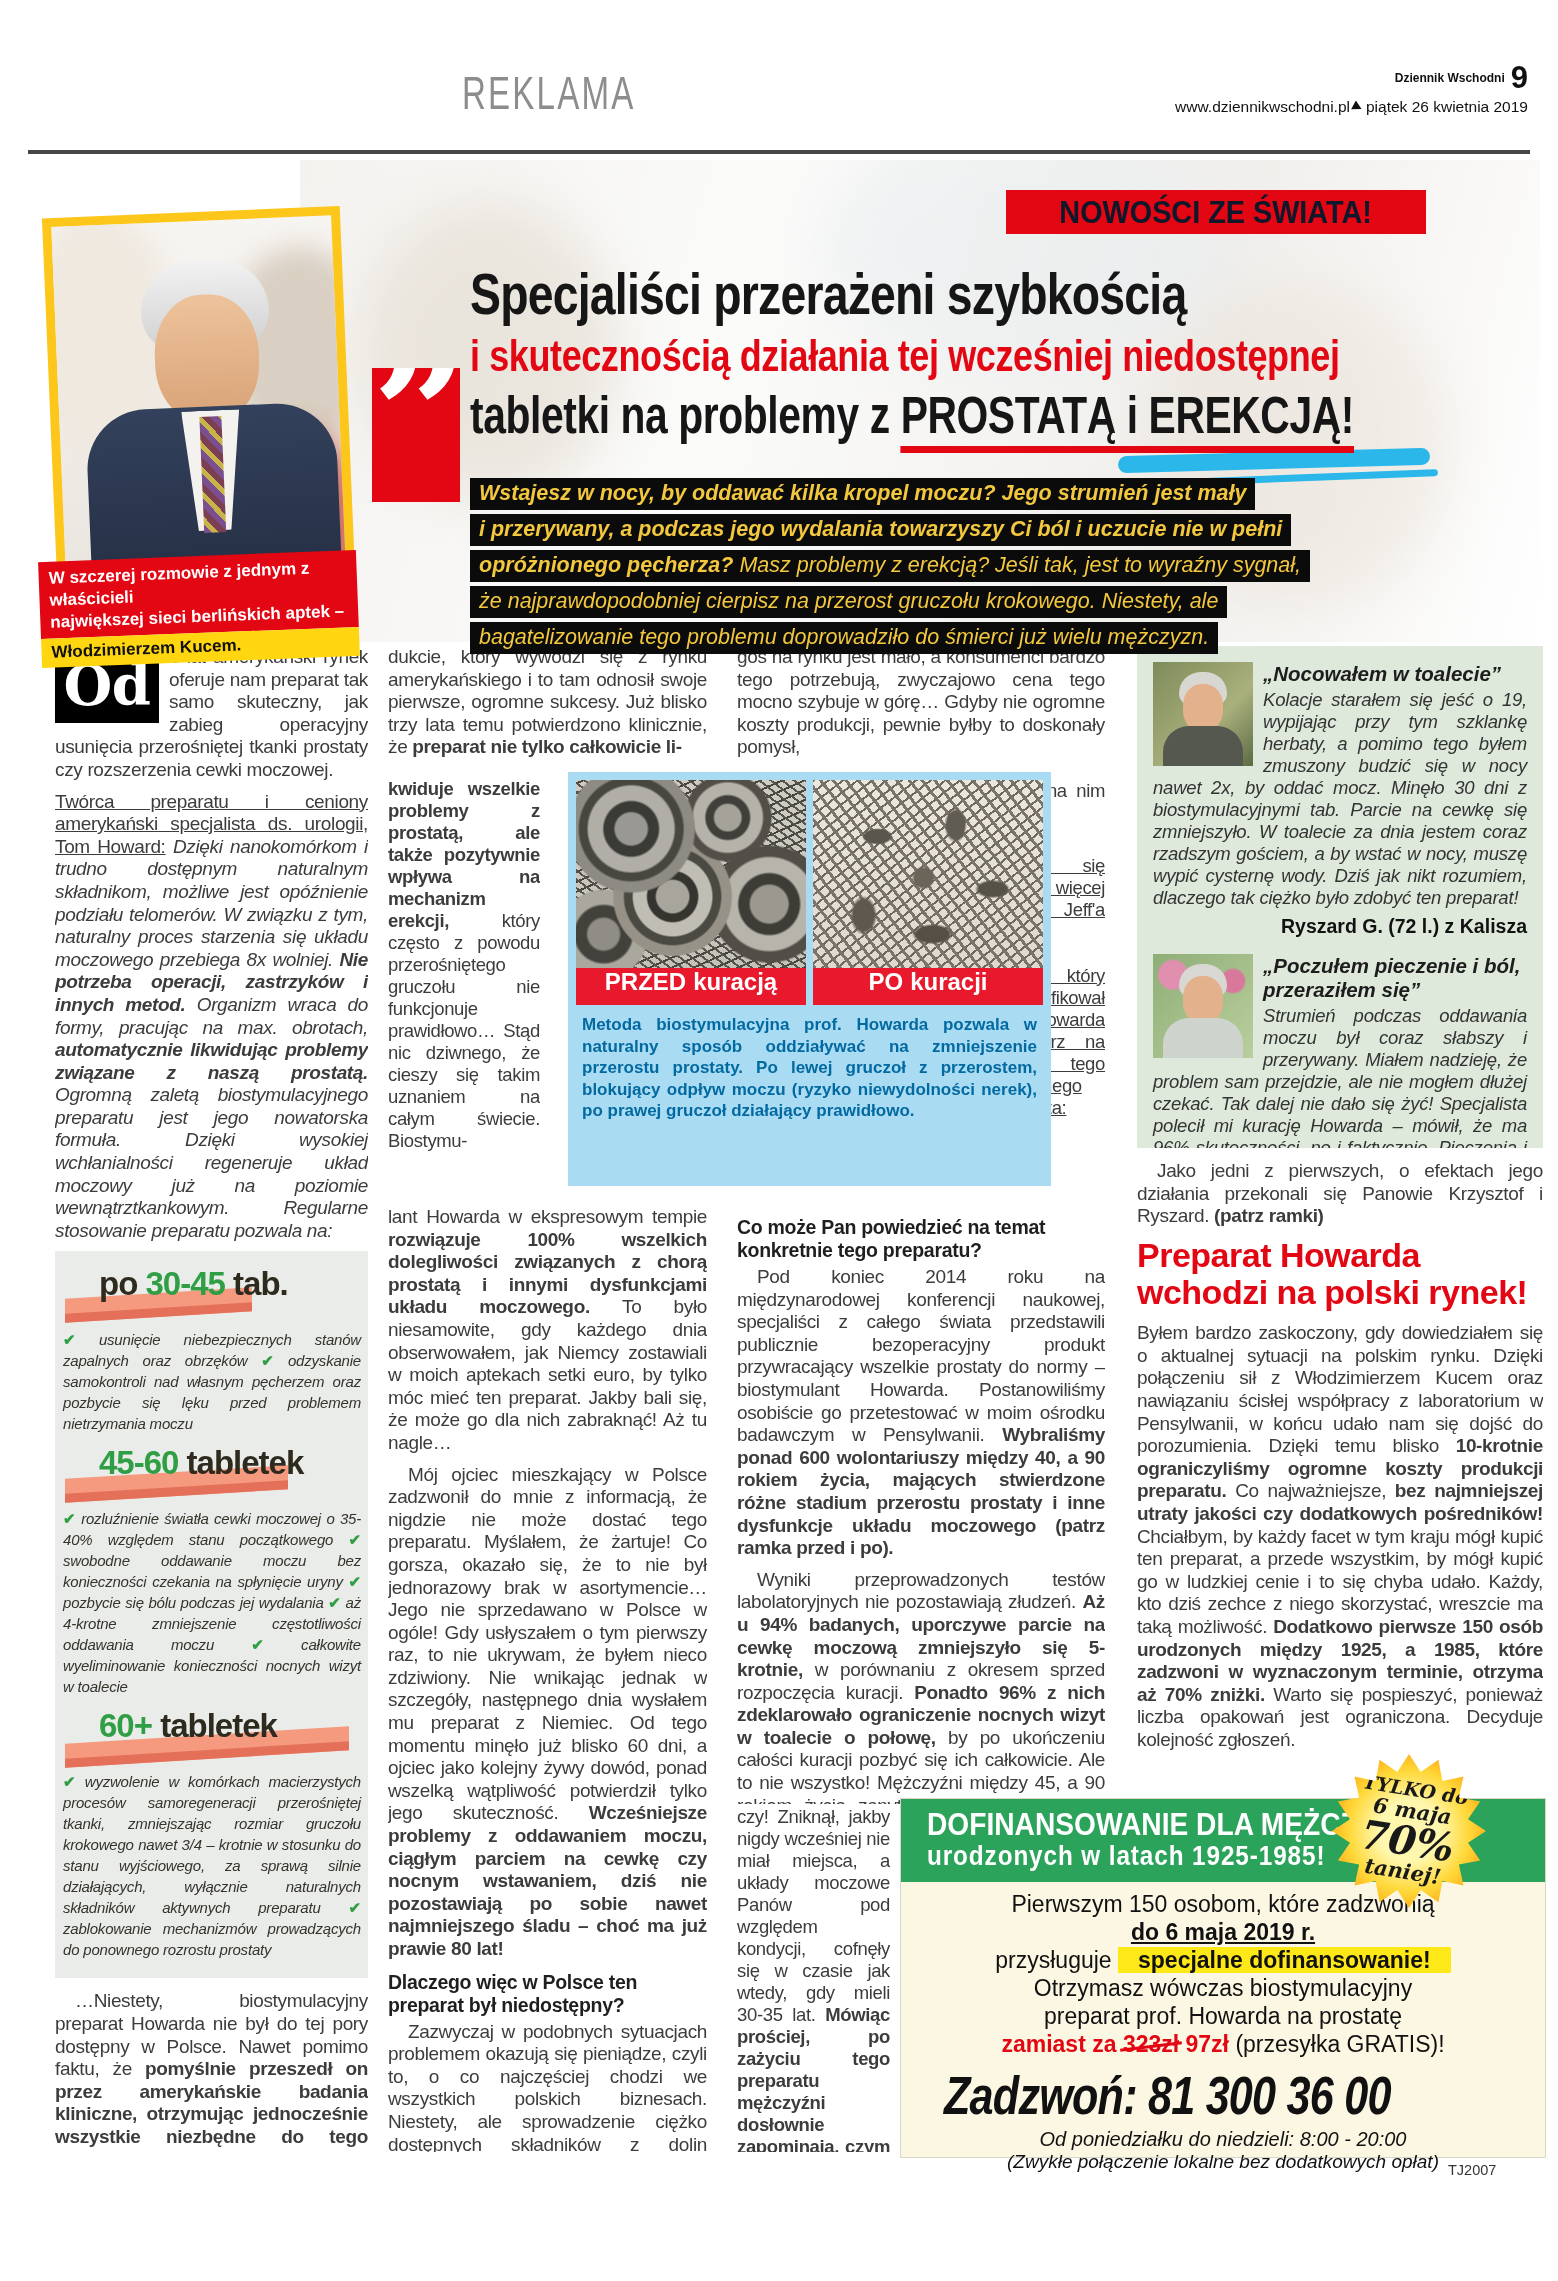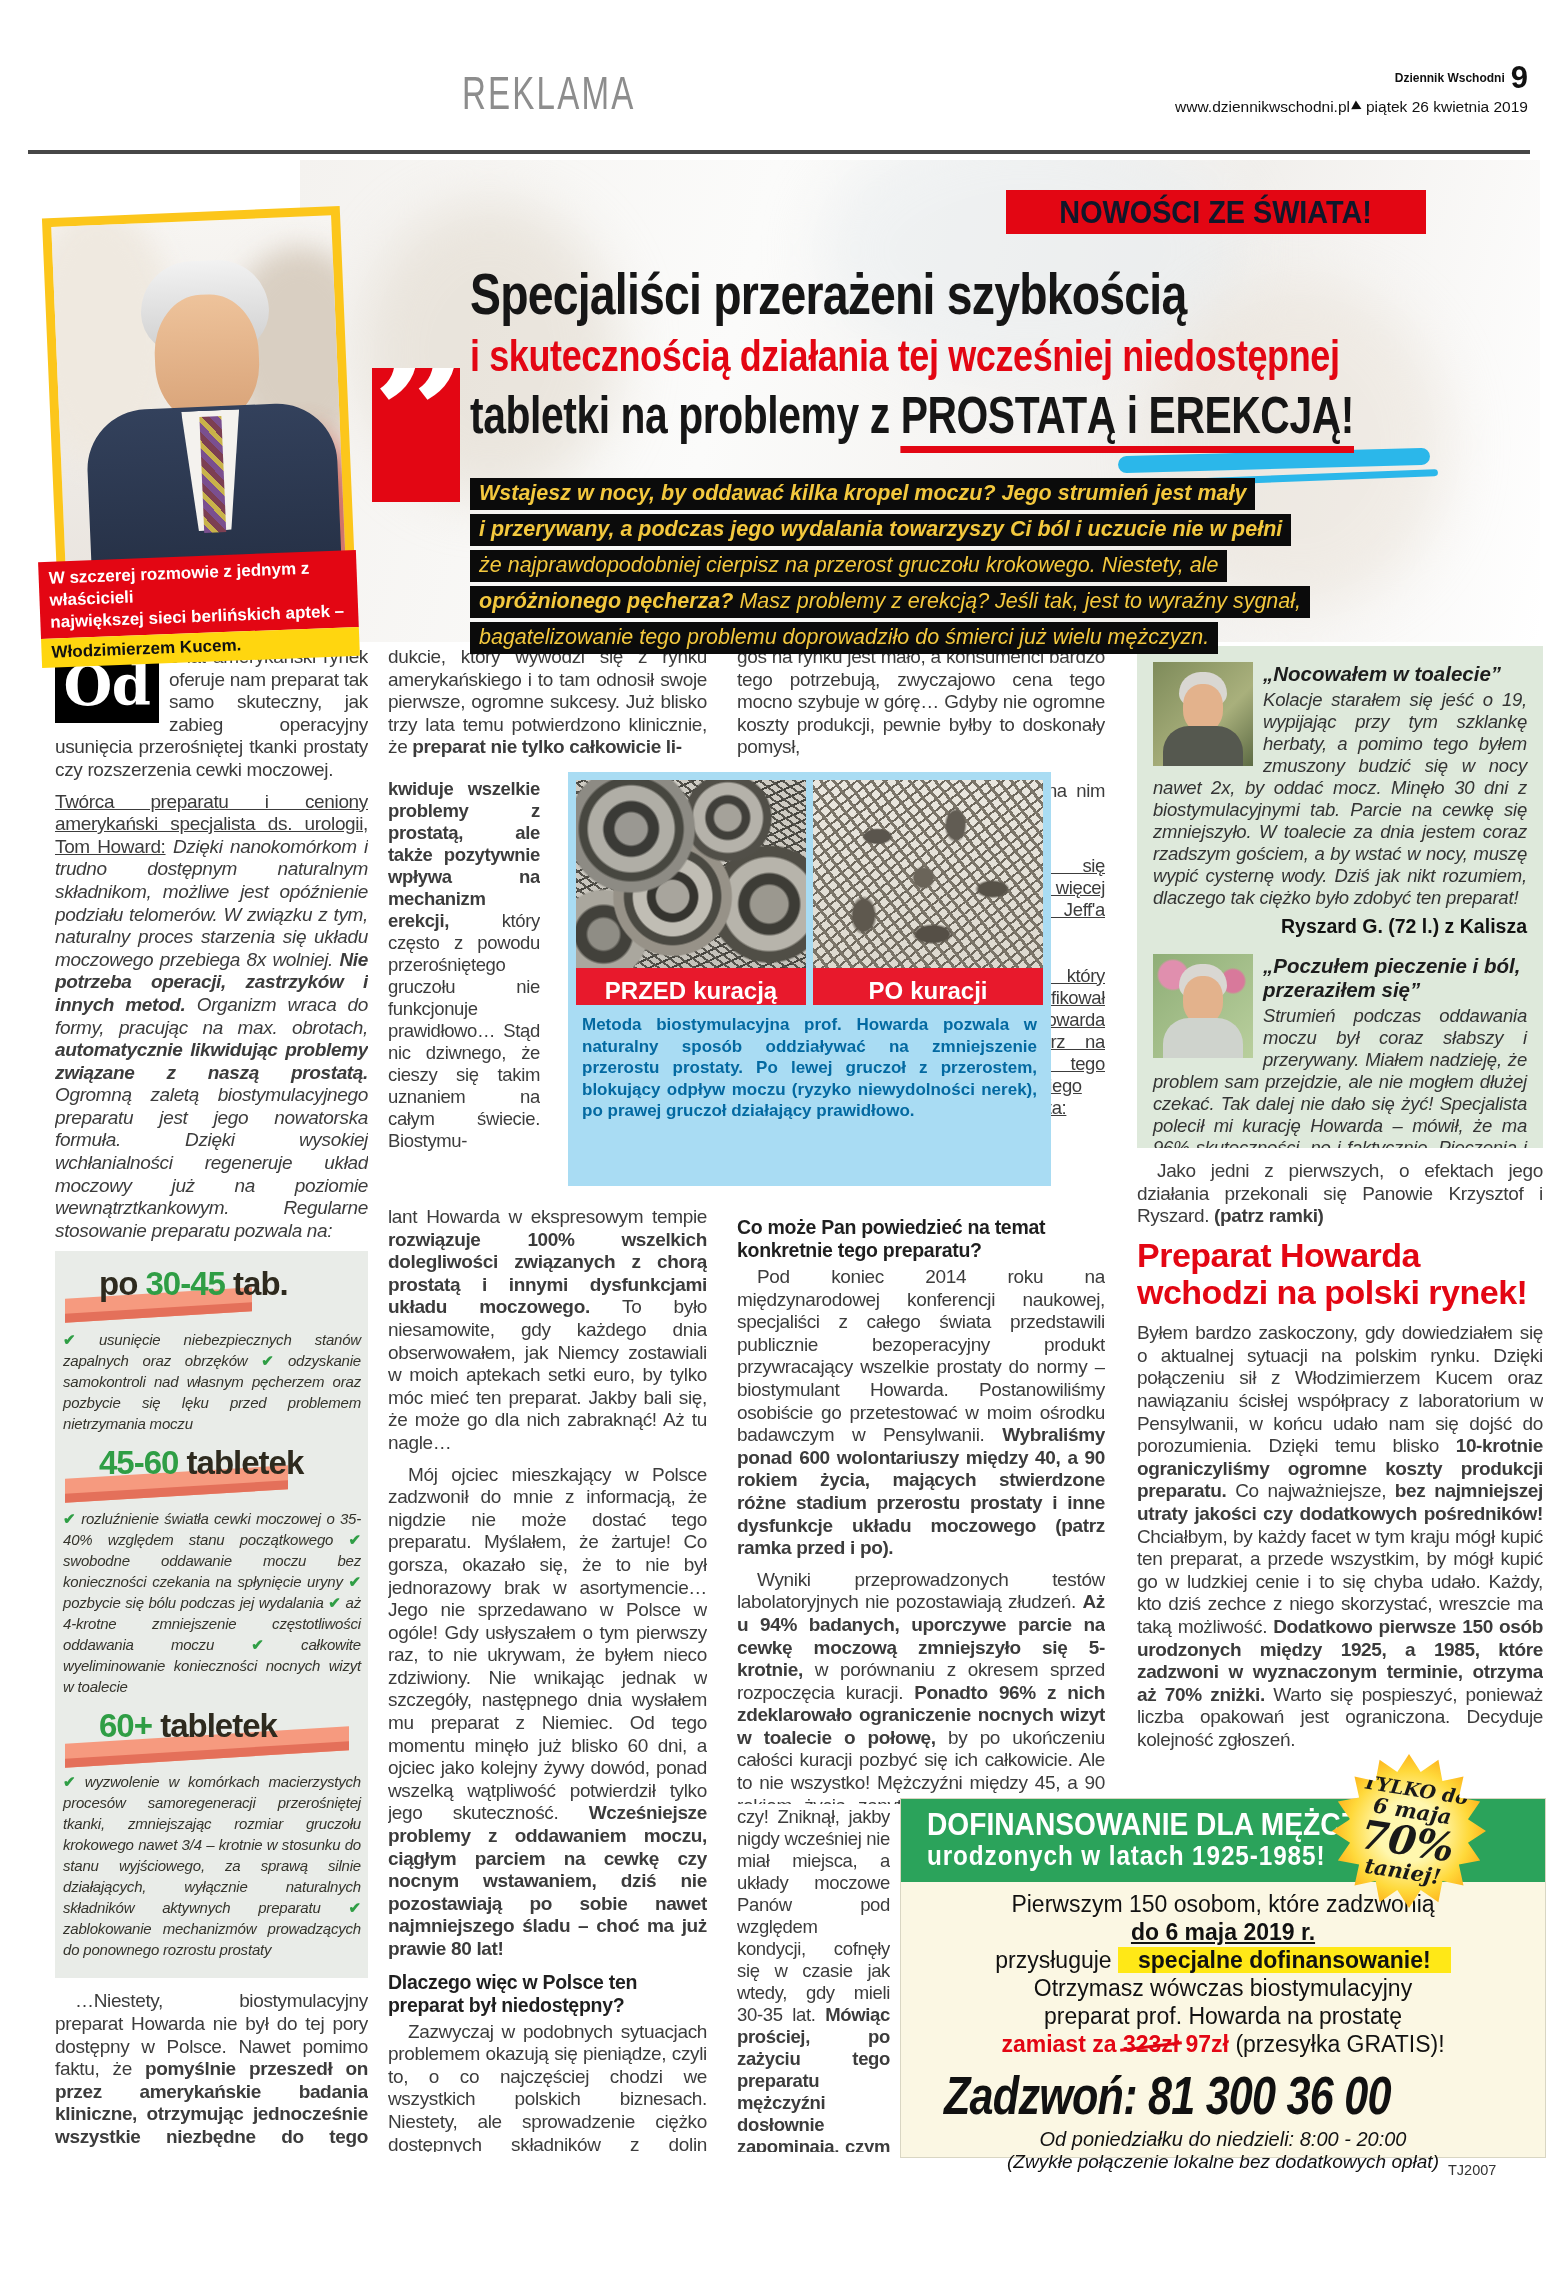--- a/index.html
+++ b/index.html
@@ -150,21 +150,21 @@
   .micro.po{background:
     radial-gradient(ellipse 30px 16px at 28% 30%, #5a554d 0 42%, transparent 52%),
     radial-gradient(ellipse 22px 34px at 62% 24%, #615c53 0 40%, transparent 52%),
     radial-gradient(ellipse 34px 18px at 78% 58%, #575248 0 40%, transparent 52%),
     radial-gradient(ellipse 26px 38px at 22% 72%, #5e584e 0 40%, transparent 52%),
     radial-gradient(ellipse 40px 20px at 52% 82%, #554f46 0 40%, transparent 52%),
     radial-gradient(ellipse 24px 24px at 48% 52%, #6a6459 0 38%, transparent 50%),
     repeating-linear-gradient(52deg,#7b7569 0 3px,transparent 3px 10px),
     repeating-linear-gradient(-38deg,#6d675c 0 2px,transparent 2px 9px),
     linear-gradient(#eae7df,#ddd9cf)}
-  .plabel{height:37px;background:#e8192c;color:#fff;display:flex;align-items:flex-end;
+  .plabel{height:37px;background:#e8192c;color:#fff;display:flex;align-items:flex-start;
     justify-content:center;font-size:24px}
   .plabel .strong{font-weight:800;margin-right:7px}
   .plabel .rest{font-weight:600}
   .pcap{padding:9px 6px 0;font-size:17px;line-height:21.5px;font-weight:700;color:#0369a1;text-align:justify}
 
   
   .greenbox{background:#dee9db;padding:14px 16px 6px;height:502px;overflow:hidden;margin-bottom:12px}
   .t-photo{float:left;width:100px;height:104px;margin:2px 10px 4px 0;position:relative;overflow:hidden}
   .t1p{background:linear-gradient(135deg,#7e8b5a,#a9b07c 60%,#5d6b44)}
   .t2p{background:radial-gradient(circle at 20% 20%,#e08fae 0 12%,transparent 14%),
@@ -269,22 +269,22 @@
   </div>
   <div class="title3">
     <span class="cond"><span>tabletki na problemy z </span><span class="marked">PROSTATĄ i EREKCJĄ!</span></span>
   </div>
   <div class="marker-blue"></div>
   <div class="marker-blue2"></div>
 
   <div class="intro">
     <div class="il"><span><span>Wstajesz w nocy, by oddawać kilka kropel moczu? Jego strumień jest mały</span></span></div>
     <div class="il"><span><span>i przerywany, a podczas jego wydalania towarzyszy Ci ból i uczucie nie w pełni</span></span></div>
+    <div class="il"><span><span>opróżnionego pęcherza? </span><span class="s-reg">Masz problemy z erekcją? Jeśli tak, jest to wyraźny sygnał,</span></span></div>
     <div class="il"><span><span class="s-reg">że najprawdopodobniej cierpisz na przerost gruczołu krokowego. Niestety, ale</span></span></div>
-    <div class="il"><span><span>opróżnionego pęcherza? </span><span class="s-reg">Masz problemy z erekcją? Jeśli tak, jest to wyraźny sygnał,</span></span></div>
     <div class="il"><span><span class="s-reg">bagatelizowanie tego problemu doprowadziło do śmierci już wielu mężczyzn.</span></span></div>
   </div>
 
   <div class="col col1">
     <p class="bp">
       <span class="drop">Od</span><span>3 lat amerykański rynek oferuje nam preparat tak samo skuteczny, jak zabieg operacyjny usunięcia przerośniętej tkanki prostaty czy rozszerzenia cewki moczowej.</span>
     </p>
     <p class="bp"><span class="s-u">Twórca preparatu i ceniony amerykański specjalista ds. urologii, Tom Howard:</span><span class="s-i"> Dzięki nanokomórkom i trudno dostępnym naturalnym składnikom, możliwe jest opóźnienie podziału telomerów. W związku z tym, naturalny proces starzenia się układu moczowego przebiega 8x wolniej. </span><span class="s-bi">Nie potrzeba operacji, zastrzyków i innych metod. </span><span class="s-i">Organizm wraca do formy, pracując na max. obrotach, </span><span class="s-bi">automatycznie likwidując problemy związane z naszą prostatą. </span><span class="s-i">Ogromną zaletą biostymulacyjnego preparatu jest jego nowatorska formuła. Dzięki wysokiej wchłanialności regeneruje układ moczowy już na poziomie wewnątrztkankowym. Regularne stosowanie preparatu pozwala na:</span></p>
 
     <div class="bene">

